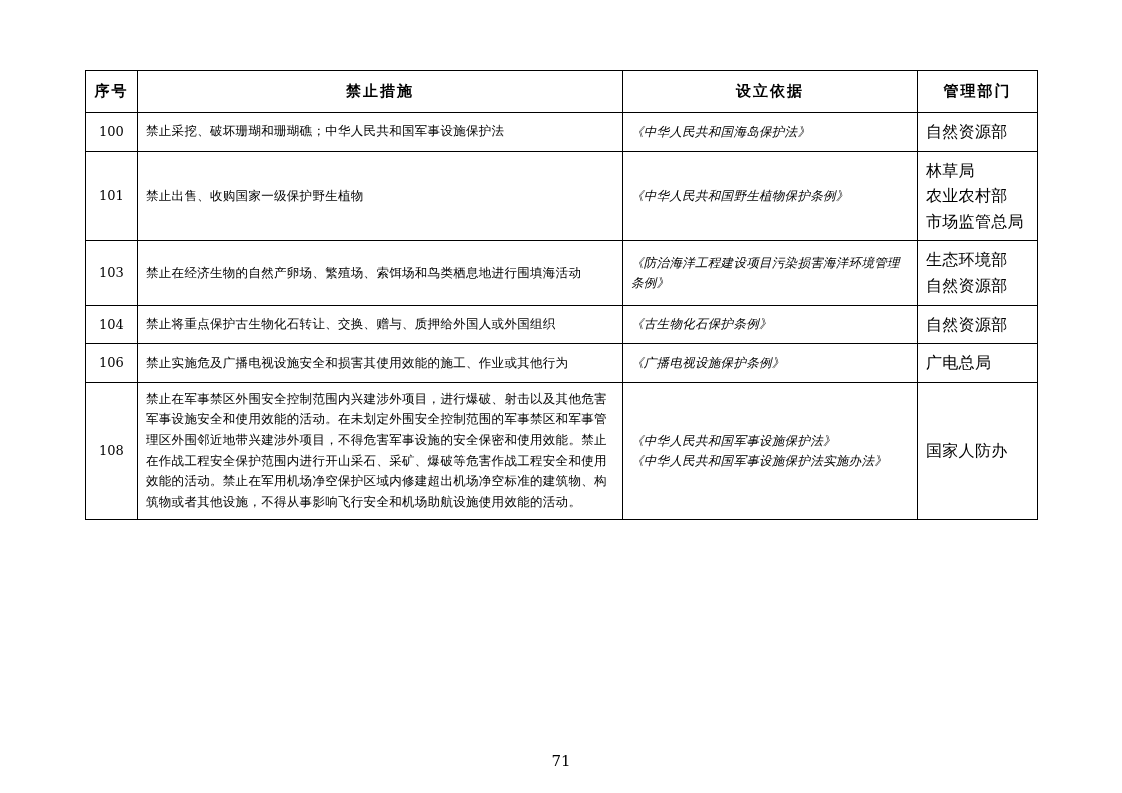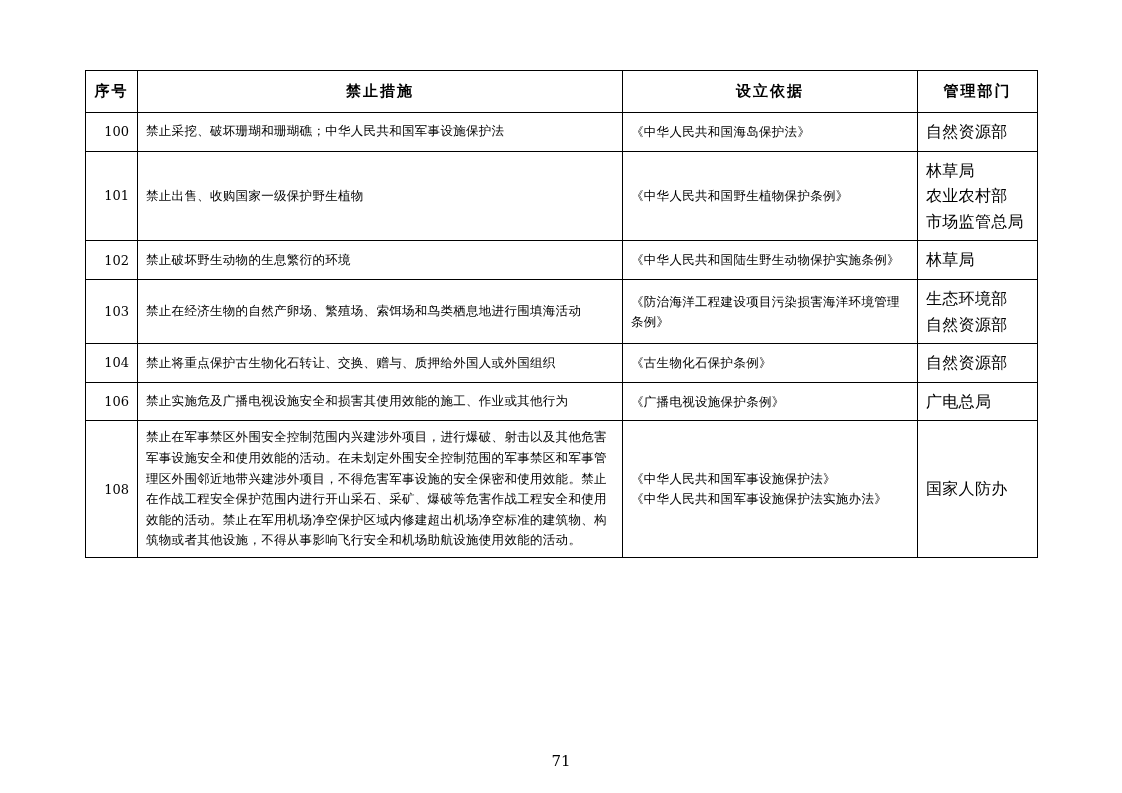--- a/index.html
+++ b/index.html
@@ -47,35 +47,36 @@
     letter-spacing: 2px;
     height: 42px;
     padding: 4px 6px;
   }
   .col-no    { width: 52px; }
   .col-meas  { width: 485px; }
   .col-basis { width: 295px; }
   .col-dept  { width: 120px; }
 
   td.cell-no {
-    text-align: right;
+    text-align: center;
     font-size: 13px;
     font-family: "DejaVu Serif", "Liberation Serif", serif;
   }
   td.cell-meas {
     text-align: left;
     font-size: 12.5px;
     line-height: 1.65;
     letter-spacing: 0.3px;
   }
   td.cell-basis {
     text-align: left;
     font-size: 12.5px;
     line-height: 1.6;
     letter-spacing: 0.3px;
+    font-style: italic;
   }
   td.cell-dept {
     text-align: left;
     font-size: 16px;
     line-height: 1.6;
     letter-spacing: 0.3px;
     padding-left: 10px;
   }
   .multi-line {
     white-space: pre-line;
@@ -125,26 +126,20 @@
         </tr>
         <tr>
           <td class="cell-no">101</td>
           <td class="cell-meas">禁止出售、收购国家一级保护野生植物</td>
           <td class="cell-basis">《中华人民共和国野生植物保护条例》</td>
           <td class="cell-dept multi-line">林草局
 农业农村部
 市场监管总局</td>
         </tr>
         <tr>
-          <td class="cell-no">102</td>
-          <td class="cell-meas">禁止破坏野生动物的生息繁衍的环境</td>
-          <td class="cell-basis">《中华人民共和国陆生野生动物保护实施条例》</td>
-          <td class="cell-dept multi-line">林草局</td>
-        </tr>
-        <tr>
           <td class="cell-no">103</td>
           <td class="cell-meas">禁止在经济生物的自然产卵场、繁殖场、索饵场和鸟类栖息地进行围填海活动</td>
           <td class="cell-basis">《防治海洋工程建设项目污染损害海洋环境管理条例》</td>
           <td class="cell-dept multi-line">生态环境部
 自然资源部</td>
         </tr>
         <tr>
           <td class="cell-no">104</td>
           <td class="cell-meas">禁止将重点保护古生物化石转让、交换、赠与、质押给外国人或外国组织</td>
           <td class="cell-basis">《古生物化石保护条例》</td>

